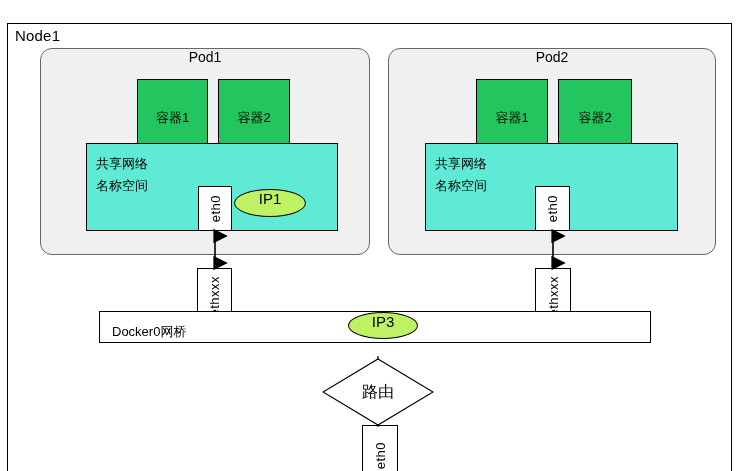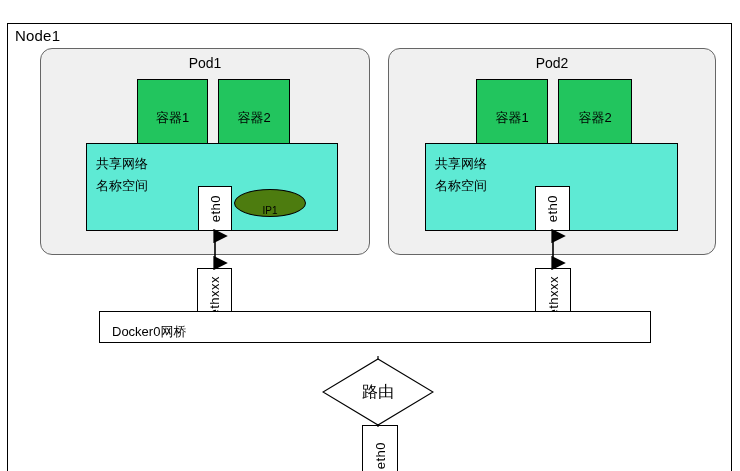--- a/index.html
+++ b/index.html
@@ -40,21 +40,21 @@
   }
   .pod-box {
     position: absolute;
     border: 1.2px solid #666666;
     border-radius: 12px;
     background: #f0f0f0;
     box-sizing: border-box;
   }
   .pod-title {
     position: absolute;
-    top: 6px;
+    top: 0;
     left: 0;
     width: 100%;
     text-align: center;
     font-size: 14px;
     color: #000000;
   }
   .container-box {
     position: absolute;
     border: 1.4px solid #000000;
     background: #22c55e;
@@ -92,28 +92,28 @@
   .vert-label {
     font-size: 13px;
     color: #000000;
     writing-mode: vertical-rl;
     transform: rotate(180deg);
     white-space: nowrap;
     letter-spacing: 0.5px;
   }
   .ip-ellipse {
     position: absolute;
-    background: #4d7c0f;
+    background: #bef264;
     border: 1.6px solid #000000;
     border-radius: 50%;
     box-sizing: border-box;
     display: flex;
-    align-items: flex-end;
-    justify-content: center;
-    font-size: 10px;
+    align-items: flex-start;
+    justify-content: center;
+    font-size: 15px;
     color: #000000;
   }
   .bridge-box {
     position: absolute;
     border: 1.6px solid #000000;
     background: #ffffff;
     box-sizing: border-box;
   }
   .bridge-label {
     position: absolute;
@@ -204,20 +204,23 @@
 
 
   <div class="vert-box" style="left:535px; top:253px; width:36px; height:57px;">
     <span class="vert-label">ethxxx</span>
   </div>
 
   <div class="bridge-box" style="left:99px; top:296px; width:552px; height:32px;">
     <div class="bridge-label">Docker0网桥</div>
   </div>
 
+  <div class="ip-ellipse" style="left:348px; top:297px; width:70px; height:27px;">
+    <span>IP3</span>
+  </div>
 
   <div class="diamond-wrap" style="left:322px; top:343px; width:112px; height:68px;">
     <svg width="112" height="68" viewBox="0 0 112 68">
       <polygon points="56,1 111,34 56,67 1,34" fill="#ffffff" stroke="#000000" stroke-width="1.2"></polygon>
     </svg>
     <div class="diamond-label">路由</div>
   </div>
 
   <div class="vert-box" style="left:362px; top:410px; width:36px; height:61px;">
     <span class="vert-label">eth0</span>

